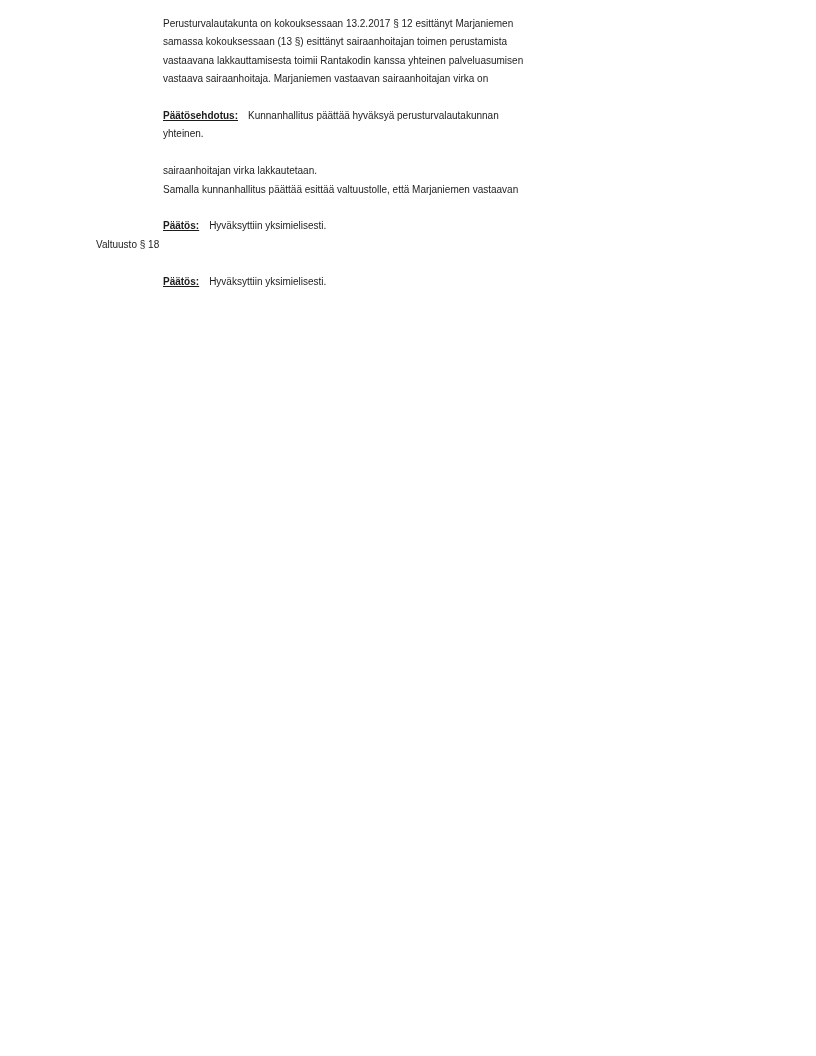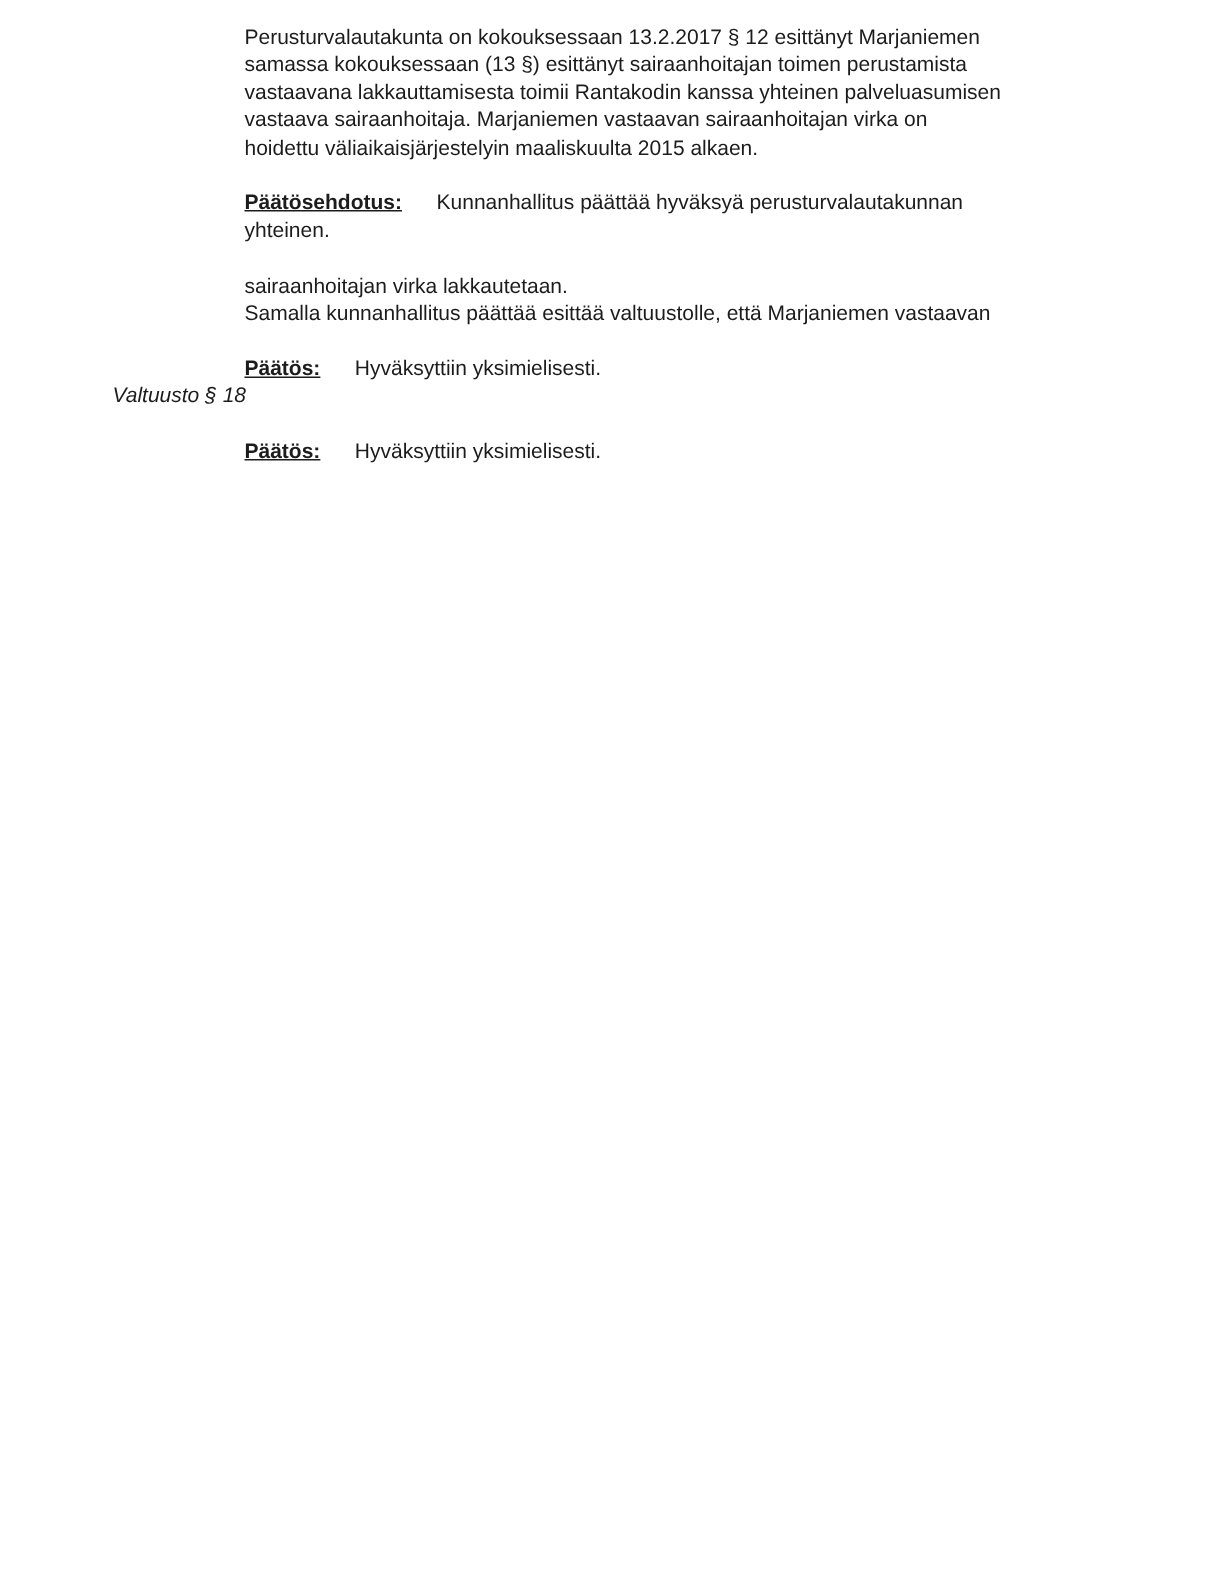--- a/index.html
+++ b/index.html
@@ -4,60 +4,58 @@
 <style>
   * { box-sizing: border-box; }
   html, body { margin: 0; padding: 0; background: #ffffff; }
   .page {
     position: relative;
     width: 816px;
     height: 1056px;
     background: #ffffff;
     overflow: hidden;
     font-family: "Liberation Sans", "DejaVu Sans", sans-serif;
-    font-size: 14px;
+    font-size: 10px;
     color: #1c1c1c;
   }
   .doc {
     position: absolute;
     top: 15px;
     left: 0;
     right: 0;
   }
   .block {
     margin: 0 0 18.4px 163px;
   }
   .block.margin-col {
-    margin-left: 75px;
-    font-style: italic;
+    margin-left: 96px;
   }
   .block.no-gap {
     margin-bottom: 0;
   }
   .line {
     line-height: 18.4px;
     white-space: pre;
   }
   .label {
     font-weight: bold;
     text-decoration: underline;
-    margin-right: 23px;
+    margin-right: 10px;
   }
 </style>
 </head>
 <body>
 
 <div class="page">
   <div class="doc">
       <div class="block">
         <div class="line">Perusturvalautakunta on kokouksessaan 13.2.2017 § 12 esittänyt Marjaniemen</div>
         <div class="line">samassa kokouksessaan (13 §) esittänyt sairaanhoitajan toimen perustamista</div>
         <div class="line">vastaavana lakkauttamisesta toimii Rantakodin kanssa yhteinen palveluasumisen</div>
         <div class="line">vastaava sairaanhoitaja. Marjaniemen vastaavan sairaanhoitajan virka on</div>
-        <div class="line">hoidettu väliaikaisjärjestelyin maaliskuulta 2015 alkaen.</div>
       </div>
       <div class="block">
         <div class="line"><span class="label">Päätösehdotus:</span><span>Kunnanhallitus päättää hyväksyä perusturvalautakunnan</span></div>
         <div class="line">yhteinen.</div>
       </div>
       <div class="block">
         <div class="line">sairaanhoitajan virka lakkautetaan.</div>
         <div class="line">Samalla kunnanhallitus päättää esittää valtuustolle, että Marjaniemen vastaavan</div>
       </div>
       <div class="block no-gap">

